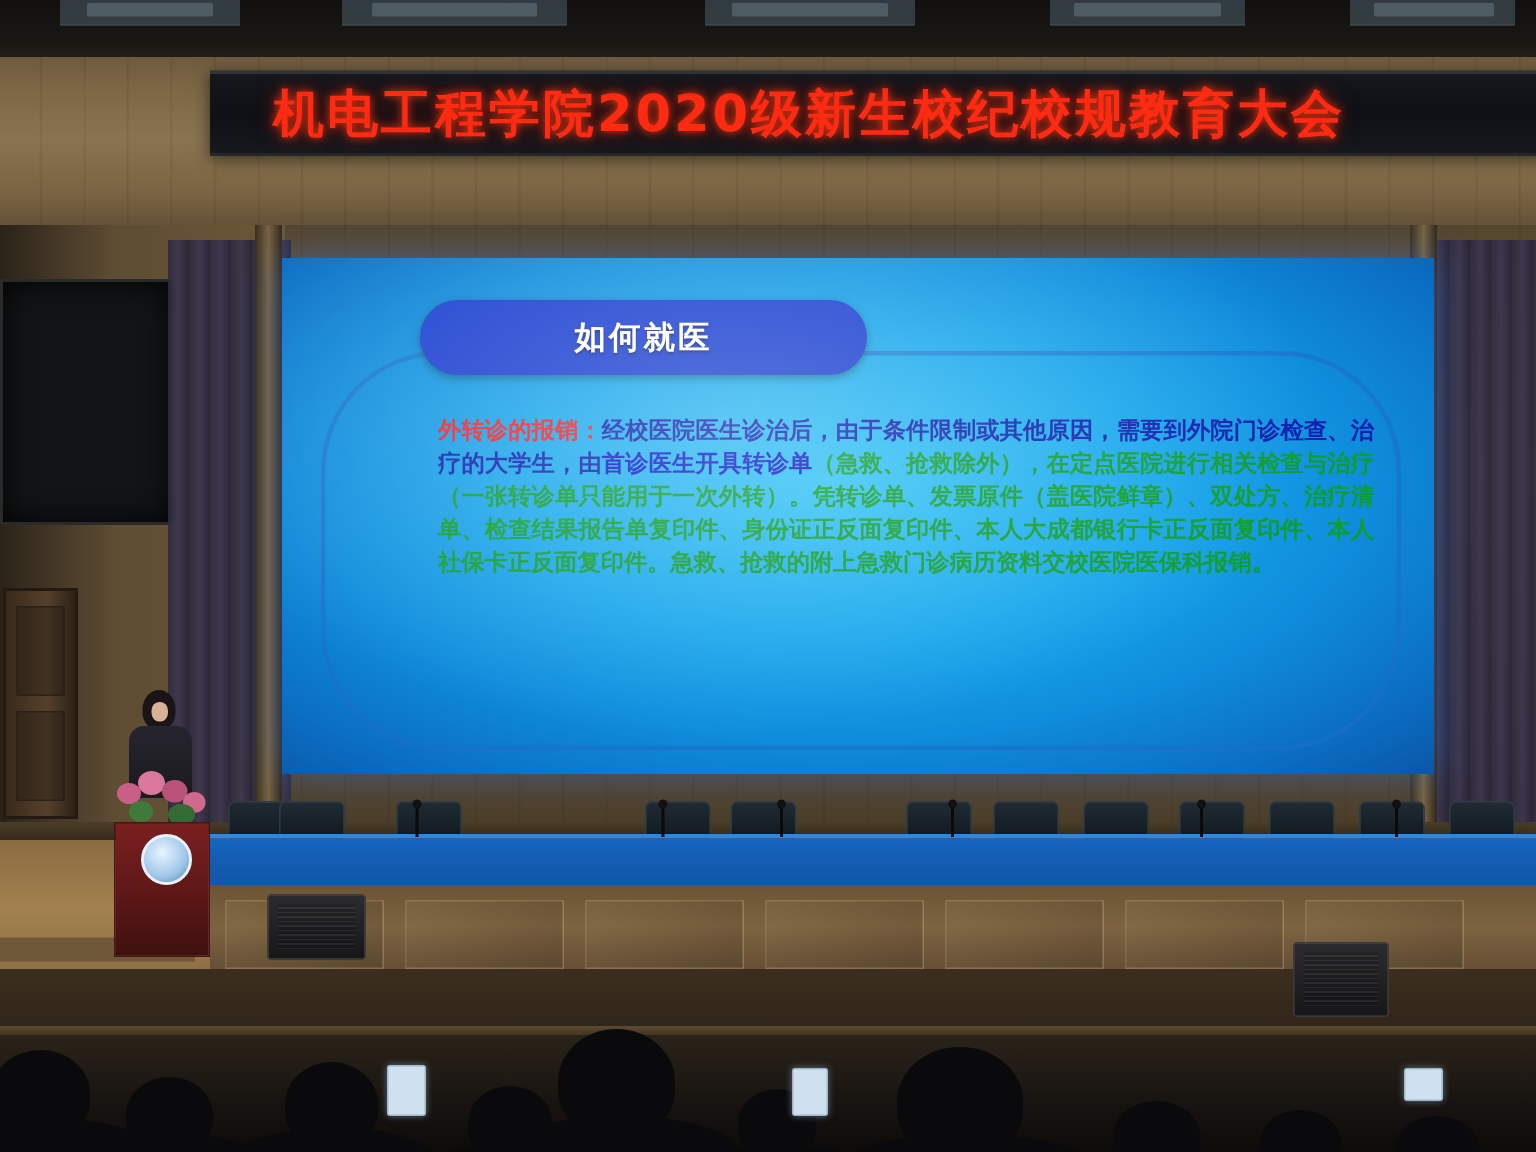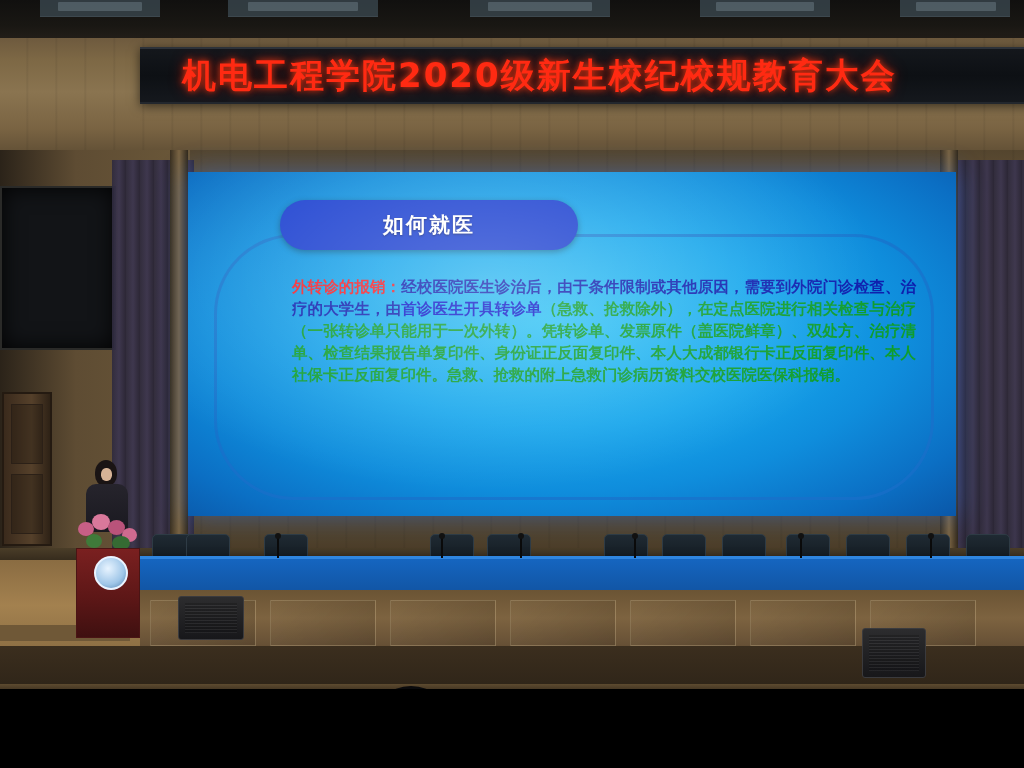--- a/index.html
+++ b/index.html
@@ -6,21 +6,21 @@
     margin: 0;
     padding: 0;
     background: #000;
   }
   body {
     font-family: "Liberation Sans", sans-serif;
   }
   #scene {
     position: relative;
     width: 1024px;
-    height: 689px;
+    height: 768px;
     overflow: hidden;
     background: #4d7c0f;
   }
 
   
   .ceiling {
     position: absolute;
     left: 0; top: 0;
     width: 1024px; height: 42px;
     background: linear-gradient(180deg, #11100f 0%, #191713 60%, #241f19 100%);

